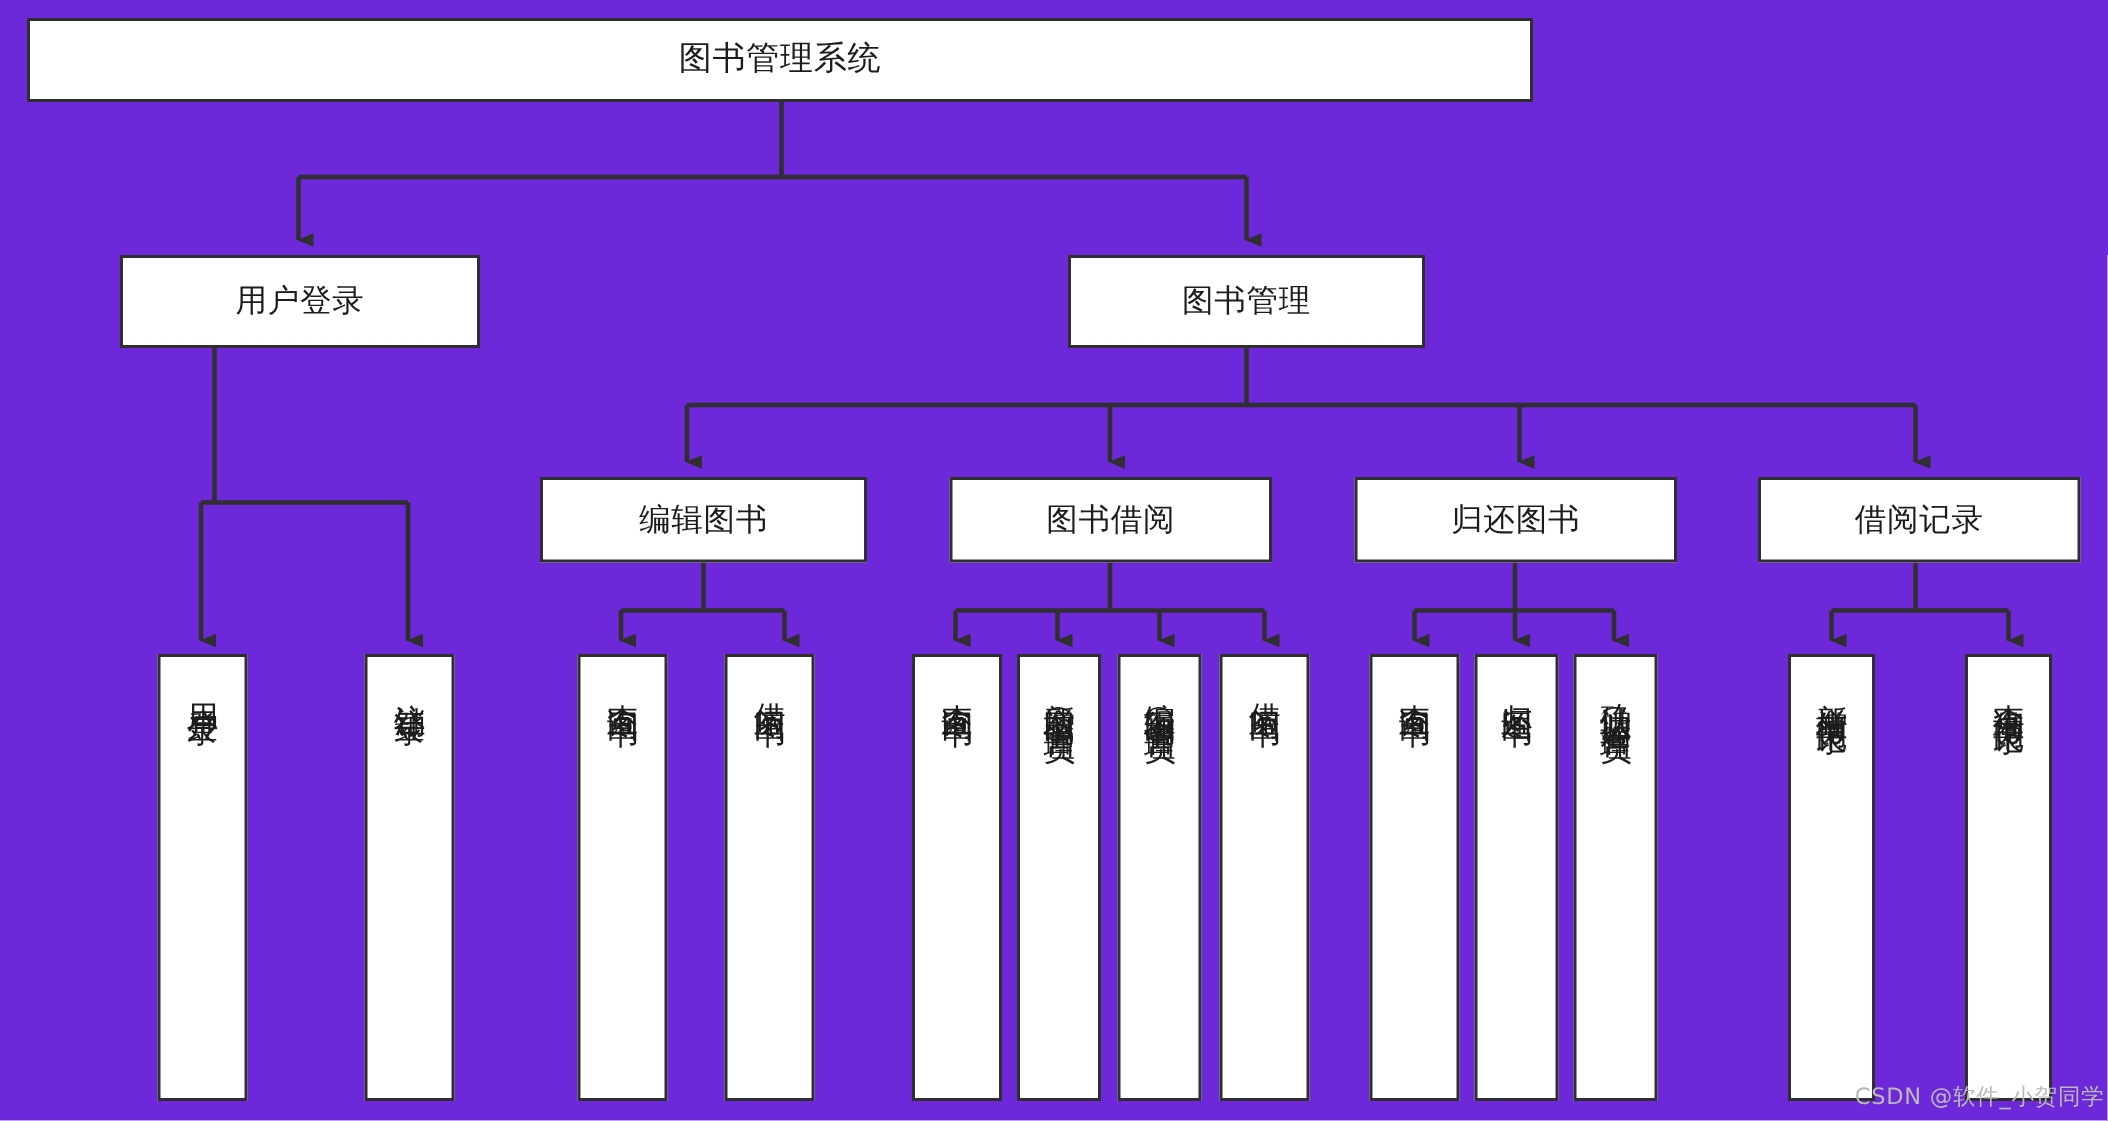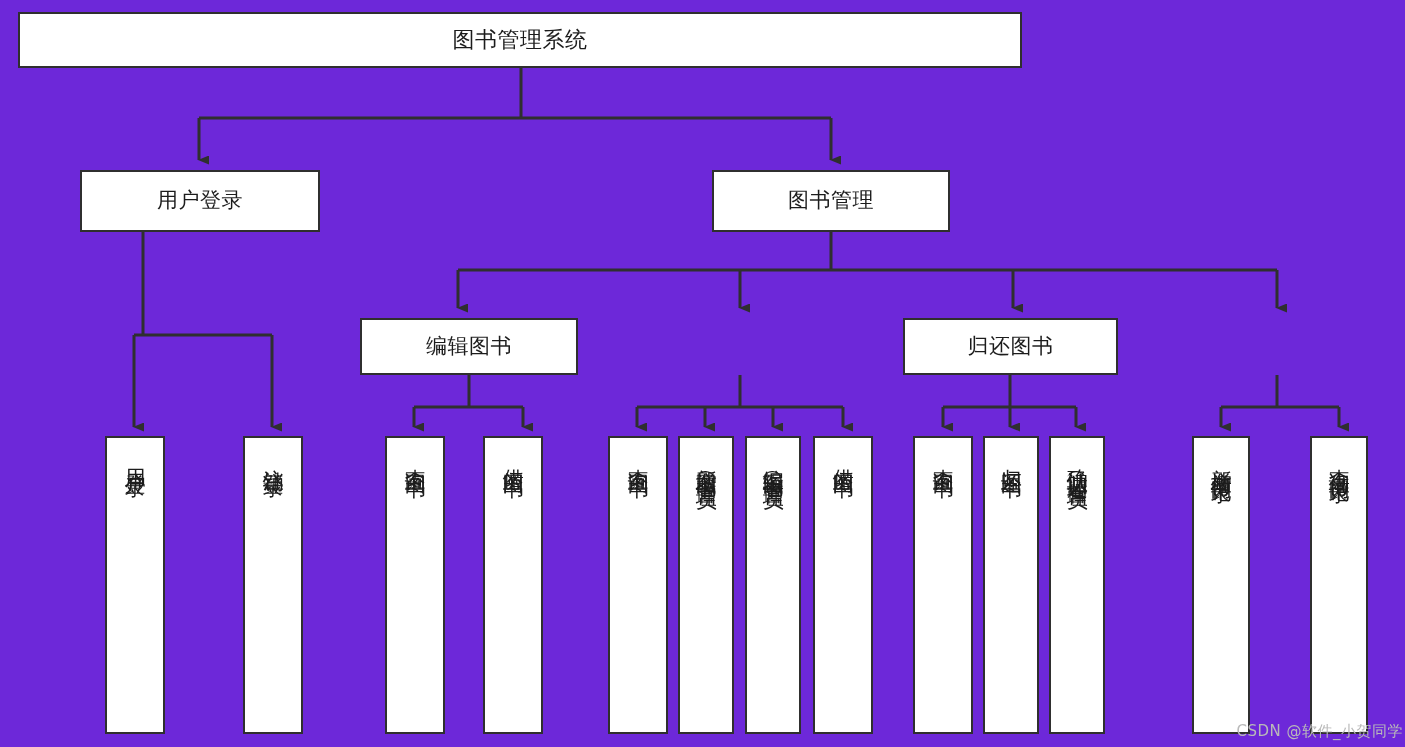--- a/index.html
+++ b/index.html
@@ -125,22 +125,28 @@
   <div class="node horiz" style="left:80px;top:170px;width:240px;height:62px;">
     <span class="lbl">用户登录</span>
   </div>
   <div class="node horiz" style="left:712px;top:170px;width:238px;height:62px;">
     <span class="lbl">图书管理</span>
   </div>
 
   <div class="node horiz" style="left:360px;top:318px;width:218px;height:57px;">
     <span class="lbl">编辑图书</span>
   </div>
+  <div class="node horiz" style="left:633px;top:318px;width:215px;height:57px;">
+    <span class="lbl">图书借阅</span>
+  </div>
   <div class="node horiz" style="left:903px;top:318px;width:215px;height:57px;">
     <span class="lbl">归还图书</span>
+  </div>
+  <div class="node horiz" style="left:1172px;top:318px;width:215px;height:57px;">
+    <span class="lbl">借阅记录</span>
   </div>
 
   <div class="node vert" style="left:105px;top:436px;width:60px;height:298px;">
     <span class="lbl">用户登录</span>
   </div>
   <div class="node vert" style="left:243px;top:436px;width:60px;height:298px;">
     <span class="lbl">注销登录</span>
   </div>
 
   <div class="node vert" style="left:385px;top:436px;width:60px;height:298px;">

